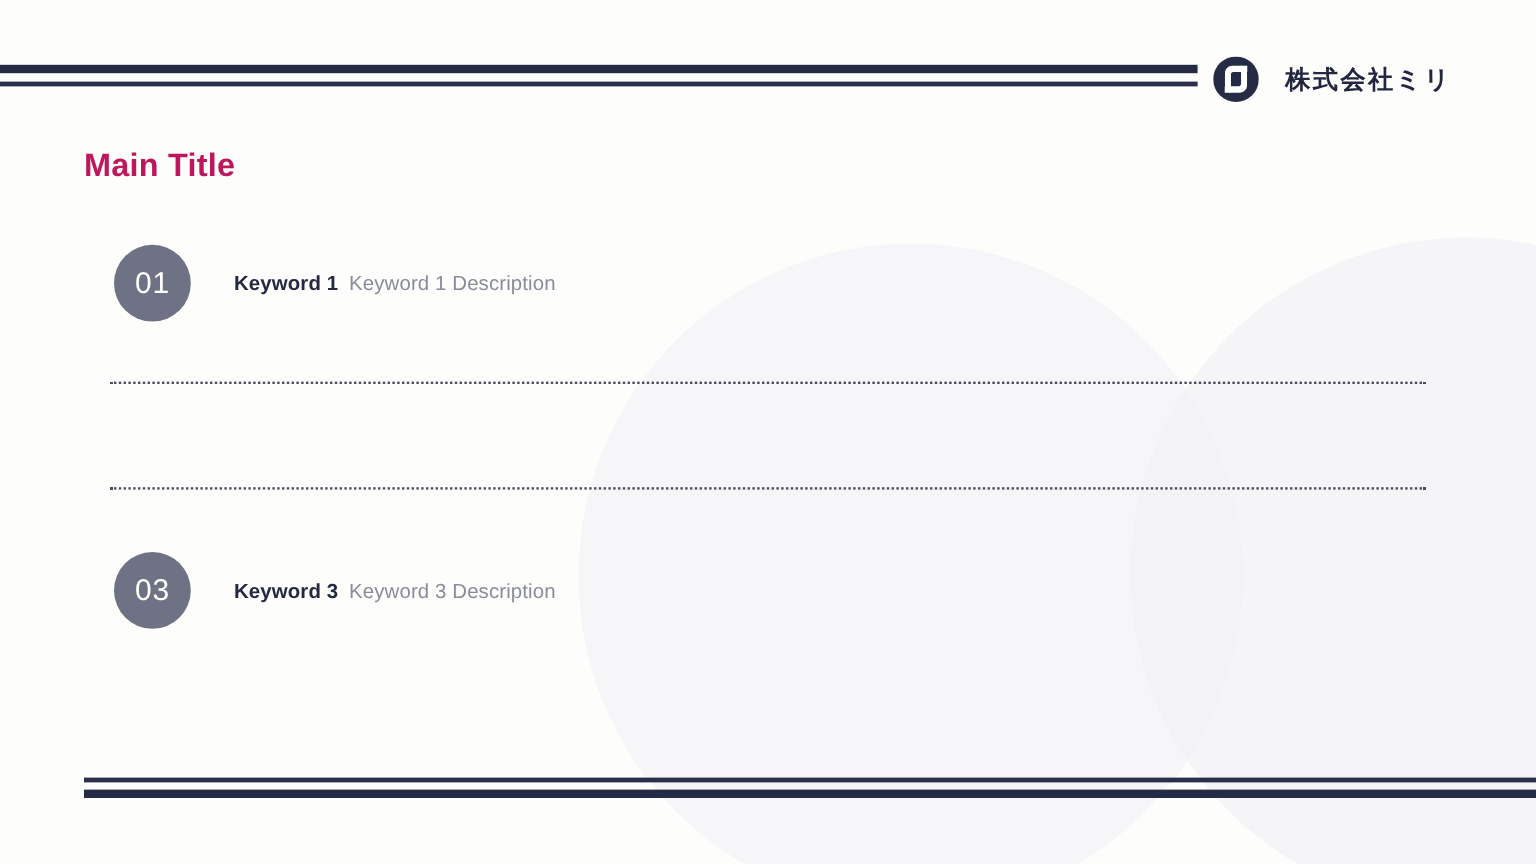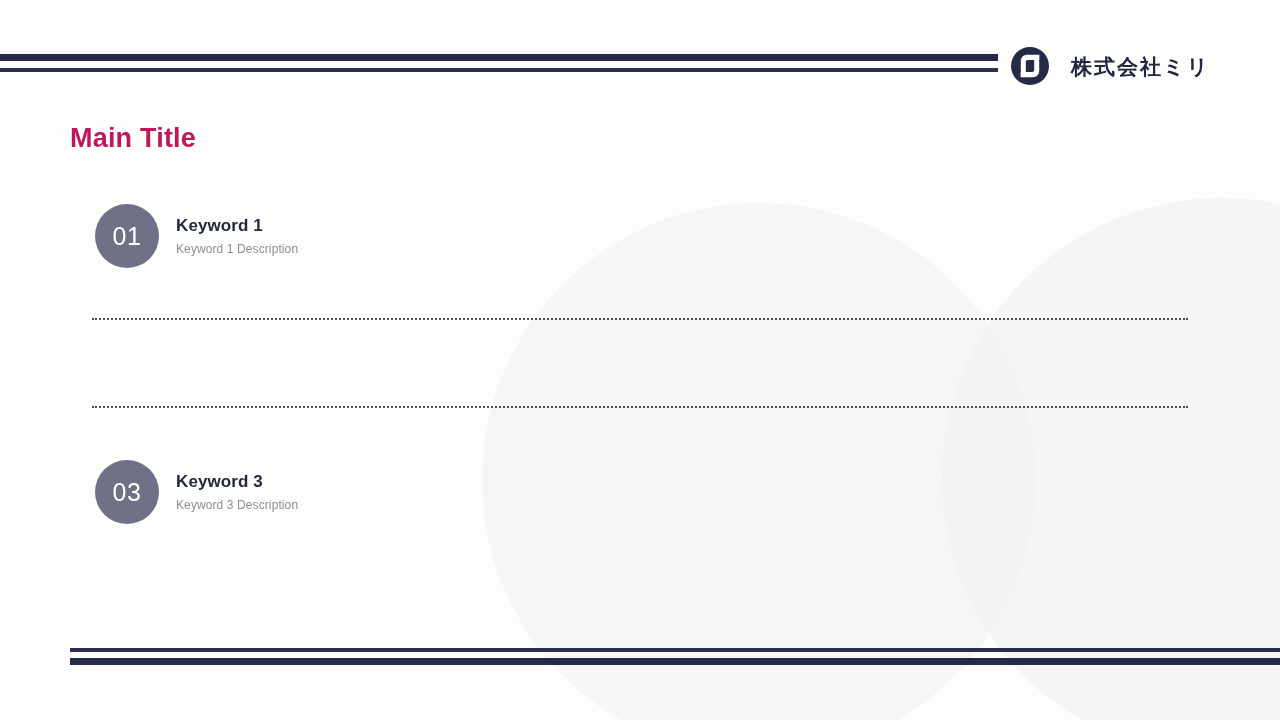--- a/index.html
+++ b/index.html
@@ -112,52 +112,52 @@
     position: absolute;
     left: 0;
     top: 196px;
     width: 1280px;
     z-index: 2;
   }
   .keyword-row {
     position: relative;
     display: flex;
     align-items: center;
-    gap: 17px;
+    gap: 36px;
     padding-left: 95px;
     height: 80px;
   }
   .keyword-badge {
     width: 64px;
     height: 64px;
     flex: 0 0 64px;
     border-radius: 50%;
     background: #6f7285;
     color: #ffffff;
     display: flex;
     align-items: center;
     justify-content: center;
     font-size: 25px;
     font-weight: 400;
     letter-spacing: 0.5px;
   }
   .keyword-text {
     display: flex;
-    flex-direction: column;
+    flex-direction: row;
     gap: 9px;
   }
   .keyword-title {
     font-size: 17px;
     font-weight: bold;
     color: #242941;
     line-height: 1;
     letter-spacing: 0.1px;
   }
   .keyword-desc {
-    font-size: 12px;
+    font-size: 17px;
     font-weight: 400;
     color: #8a8d99;
     line-height: 1;
     letter-spacing: 0.1px;
   }
   .keyword-divider {
     margin: 0 0 0 92px;
     width: 1096px;
     height: 2px;
     border: 0;

